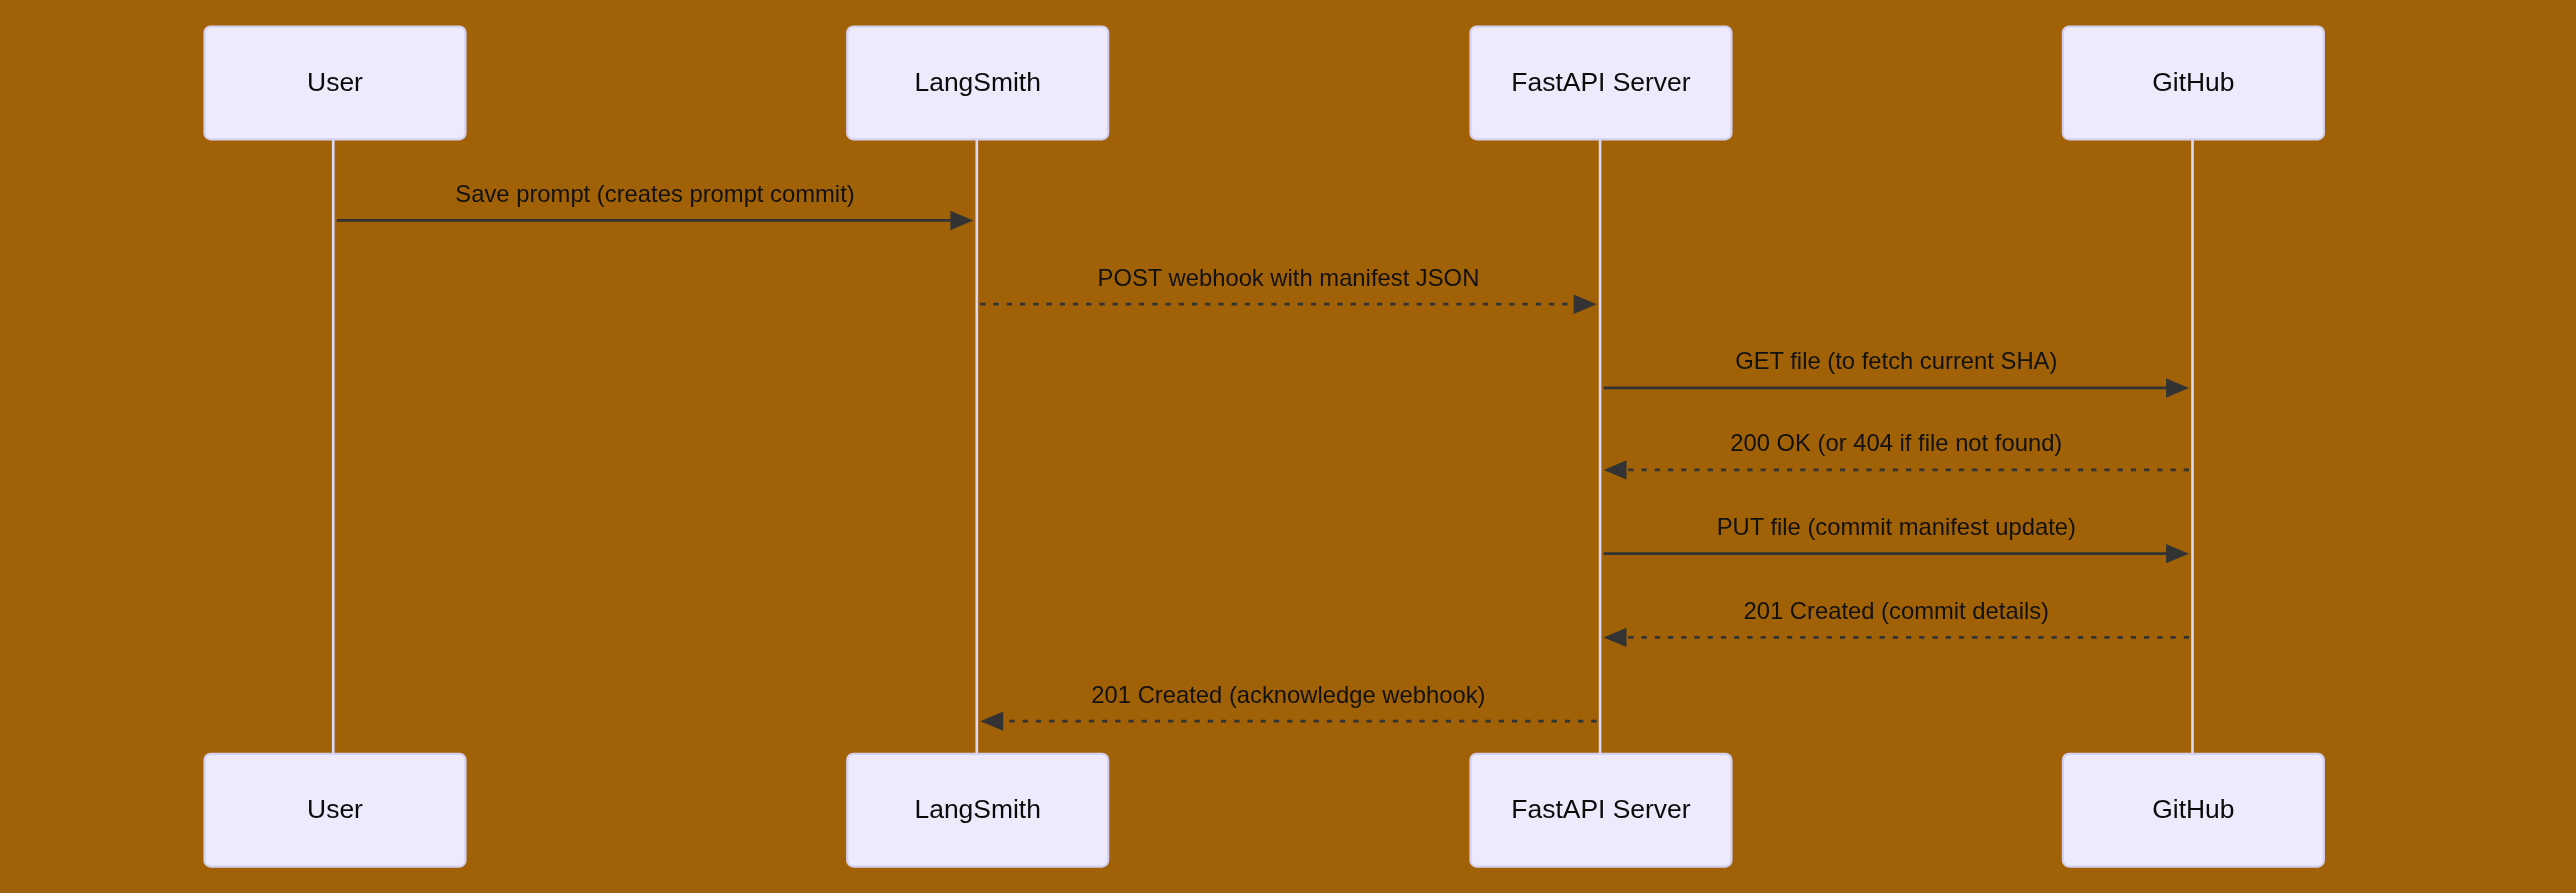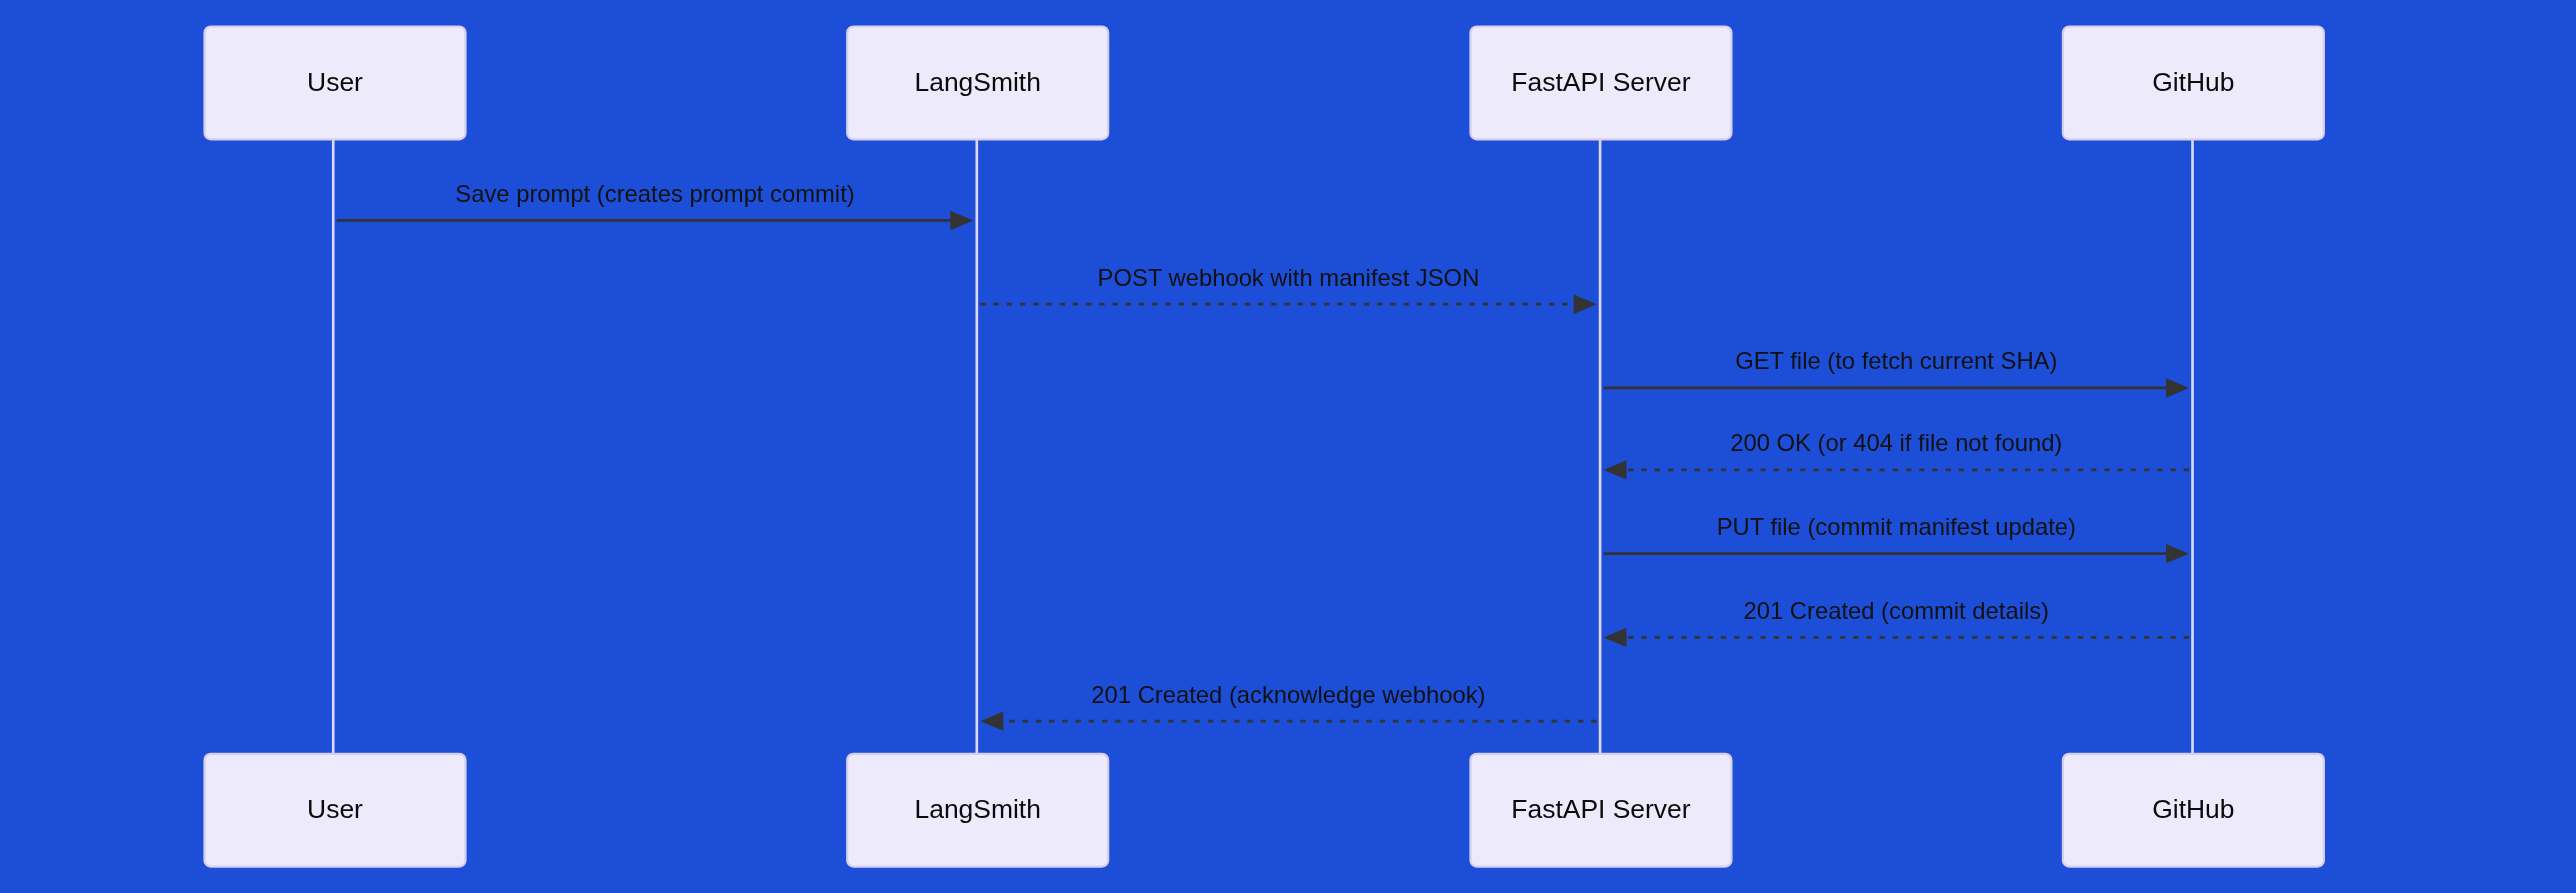--- a/index.html
+++ b/index.html
@@ -9,21 +9,21 @@
     background: #ffffff;
   }
   body {
     font-family: "Liberation Sans", sans-serif;
     -webkit-font-smoothing: antialiased;
   }
   #diagram-root {
     position: relative;
     width: 2576px;
     height: 894px;
-    background: #1d4ed8;
+    background: #a16207;
     overflow: hidden;
   }
   #diagram-svg {
     position: absolute;
     top: 0;
     left: 0;
     width: 2576px;
     height: 894px;
     display: block;
   }

